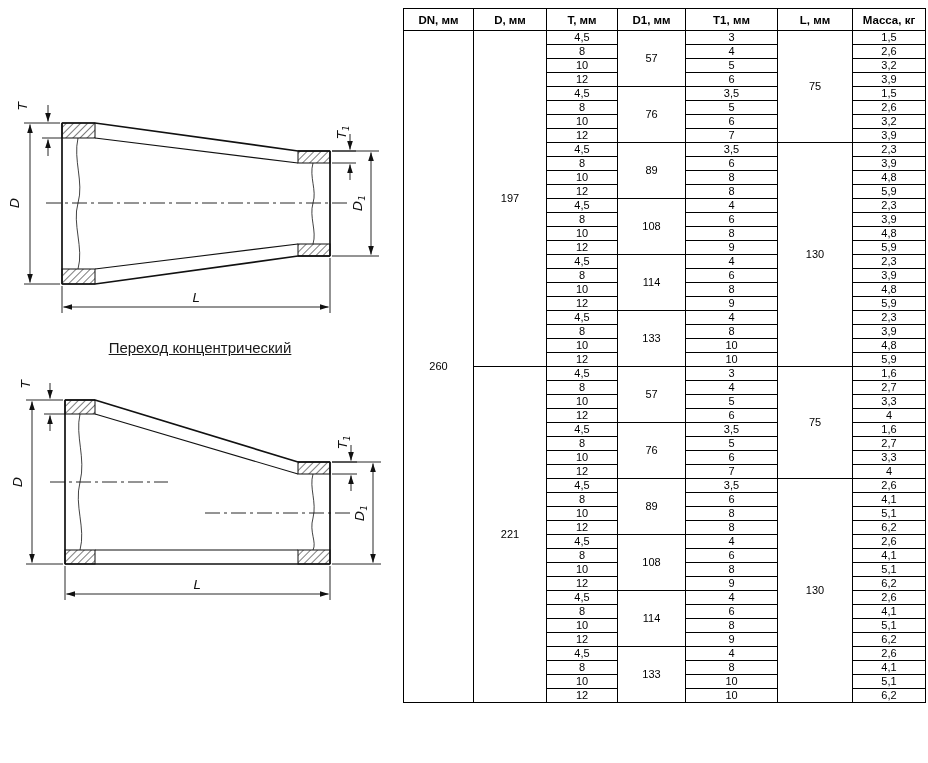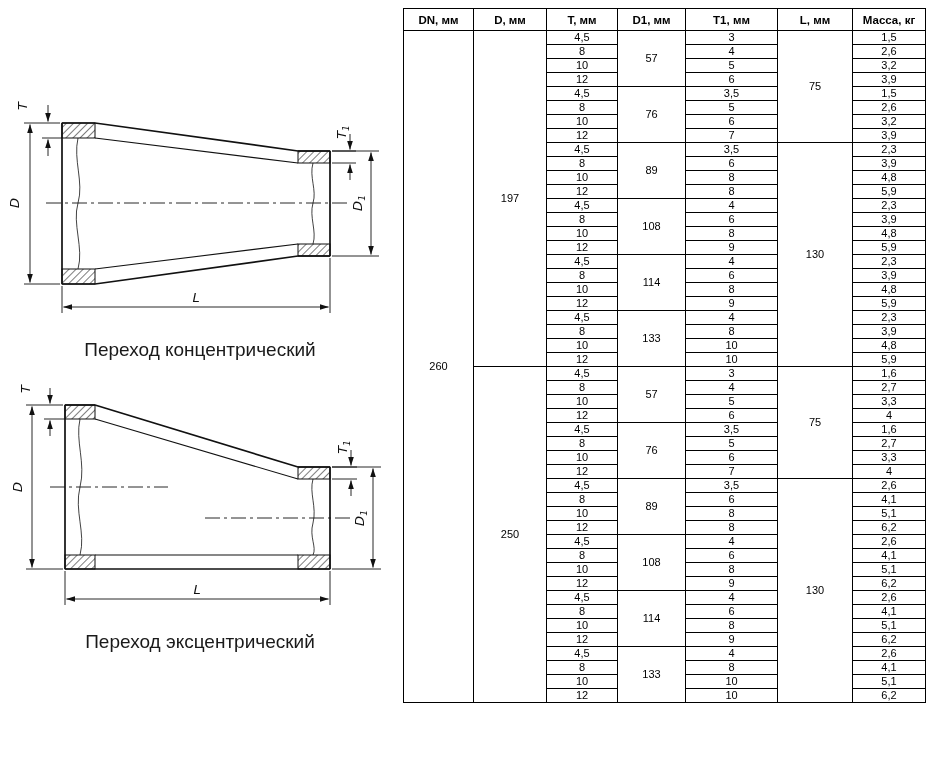--- a/index.html
+++ b/index.html
@@ -11,21 +11,21 @@
     overflow: hidden;
   }
   .page { display: flex; width: 928px; height: 763px; }
 
   
   .drawings { width: 403px; padding-top: 90px; flex: 0 0 403px; }
   figure { margin: 0; }
   .fig2 { margin-top: 16px; }
   figcaption {
     width: 400px; text-align: center;
-    font-size: 19px; margin-top: 4px; color: #1a1a1a;
+    font-size: 15px; margin-top: 4px; color: #1a1a1a; text-decoration: underline;
   }
   svg { display: block; }
   .dim-label text {
     font-family: "DejaVu Sans", sans-serif;
     font-style: italic;
     font-size: 13px;
   }
 
   
   .table-panel { flex: 1; padding: 8px 3px 0 0; }
@@ -162,21 +162,20 @@
           </g>
         </g>
         <g class="dim-label" fill="#111">
           <text transform="rotate(-90 30 12)" x="30" y="12" text-anchor="middle">T</text>
           <text transform="rotate(-90 22 110)" x="22" y="110" text-anchor="middle">D</text>
           <text transform="rotate(-90 347 70)" x="347" y="70" text-anchor="middle"><tspan>T</tspan><tspan dy="3" font-size="9">1</tspan></text>
           <text transform="rotate(-90 364 141)" x="364" y="141" text-anchor="middle"><tspan>D</tspan><tspan dy="3" font-size="9">1</tspan></text>
           <text x="197" y="217" text-anchor="middle">L</text>
         </g>
       </svg>
-      <figcaption>Переход эксцентрический</figcaption>
     </figure>
 
   </div>
 
   <div class="table-panel">
     <table id="dim-table">
       <colgroup>
         <col style="width:70px">
         <col style="width:73px">
         <col style="width:71px">
@@ -321,21 +320,21 @@
             <td>10</td>
             <td>10</td>
             <td>4,8</td>
           </tr>
           <tr>
             <td>12</td>
             <td>10</td>
             <td>5,9</td>
           </tr>
           <tr>
-            <td rowspan="24">250</td>
+            <td rowspan="24">221</td>
             <td>4,5</td>
             <td rowspan="4">57</td>
             <td>3</td>
             <td rowspan="8">75</td>
             <td>1,6</td>
           </tr>
           <tr>
             <td>8</td>
             <td>4</td>
             <td>2,7</td>

